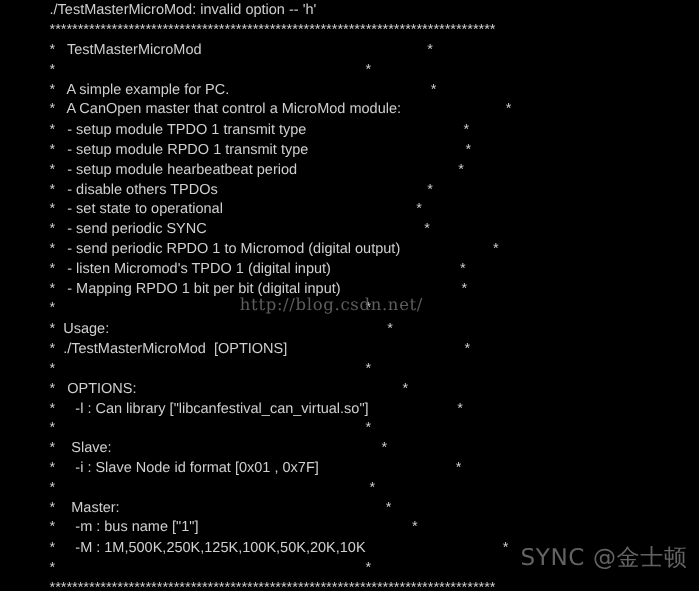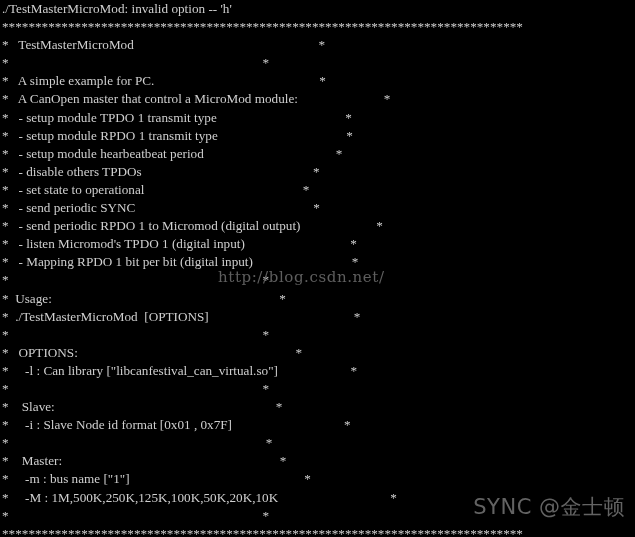--- a/index.html
+++ b/index.html
@@ -32,21 +32,22 @@
     color: #cfcfcf;
     white-space: pre;
     position: relative;
     z-index: 2;
     text-shadow: 0 0 0 rgba(0,0,0,0);
   }
   .term-line {
     display: block;
     height: 18.1px;
     white-space: pre;
-    font-family: Liberation Serif, serif;
+    font-family: Liberation Sans, sans-serif;
+    margin-left: 43px;
   }
   .watermark-url {
     position: absolute;
     left: 218px;
     top: 268px;
     z-index: 3;
     color: #5e5e5e;
     font-family: "DejaVu Serif", "Liberation Serif", serif;
     font-size: 15px;
     letter-spacing: 0.6px;

